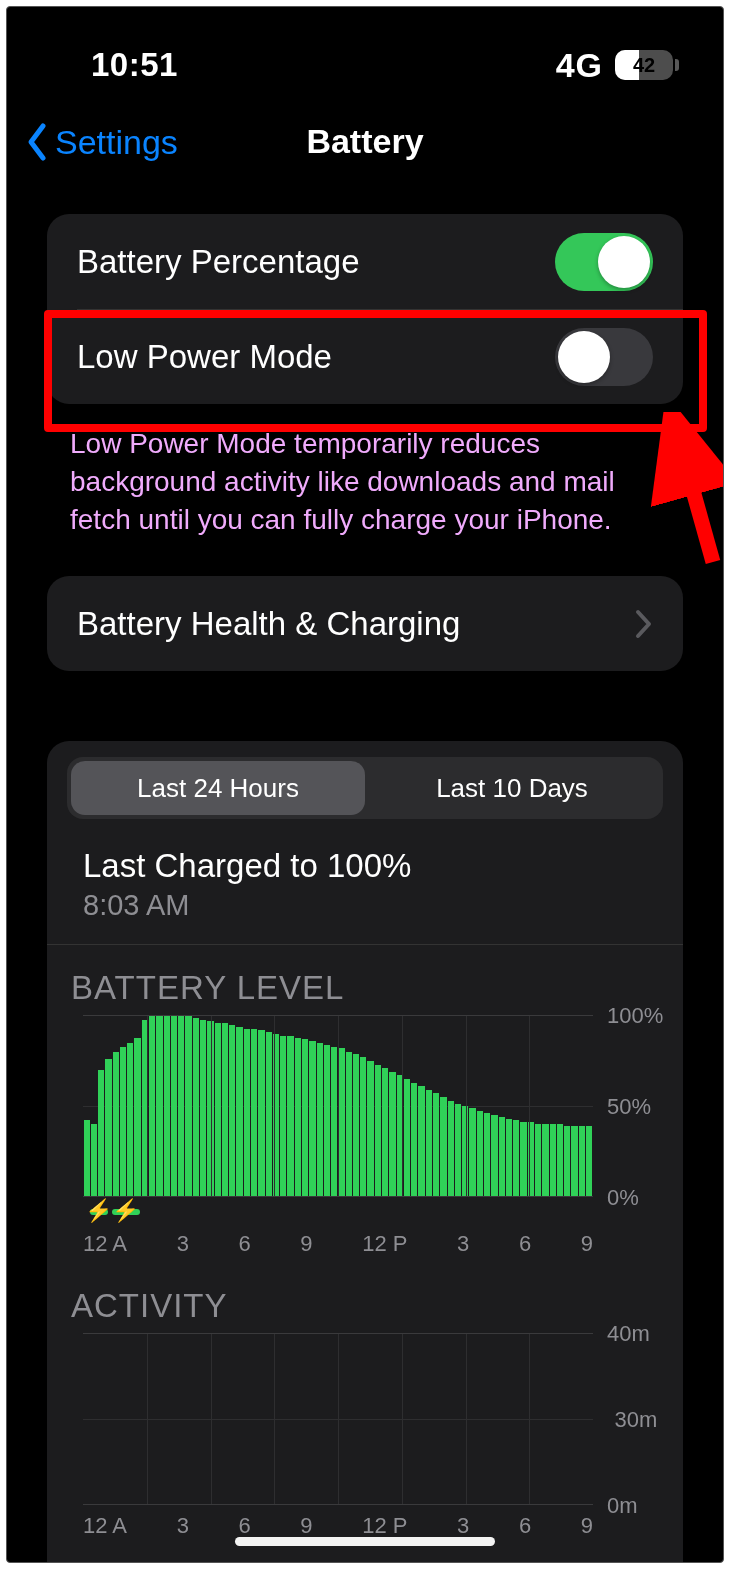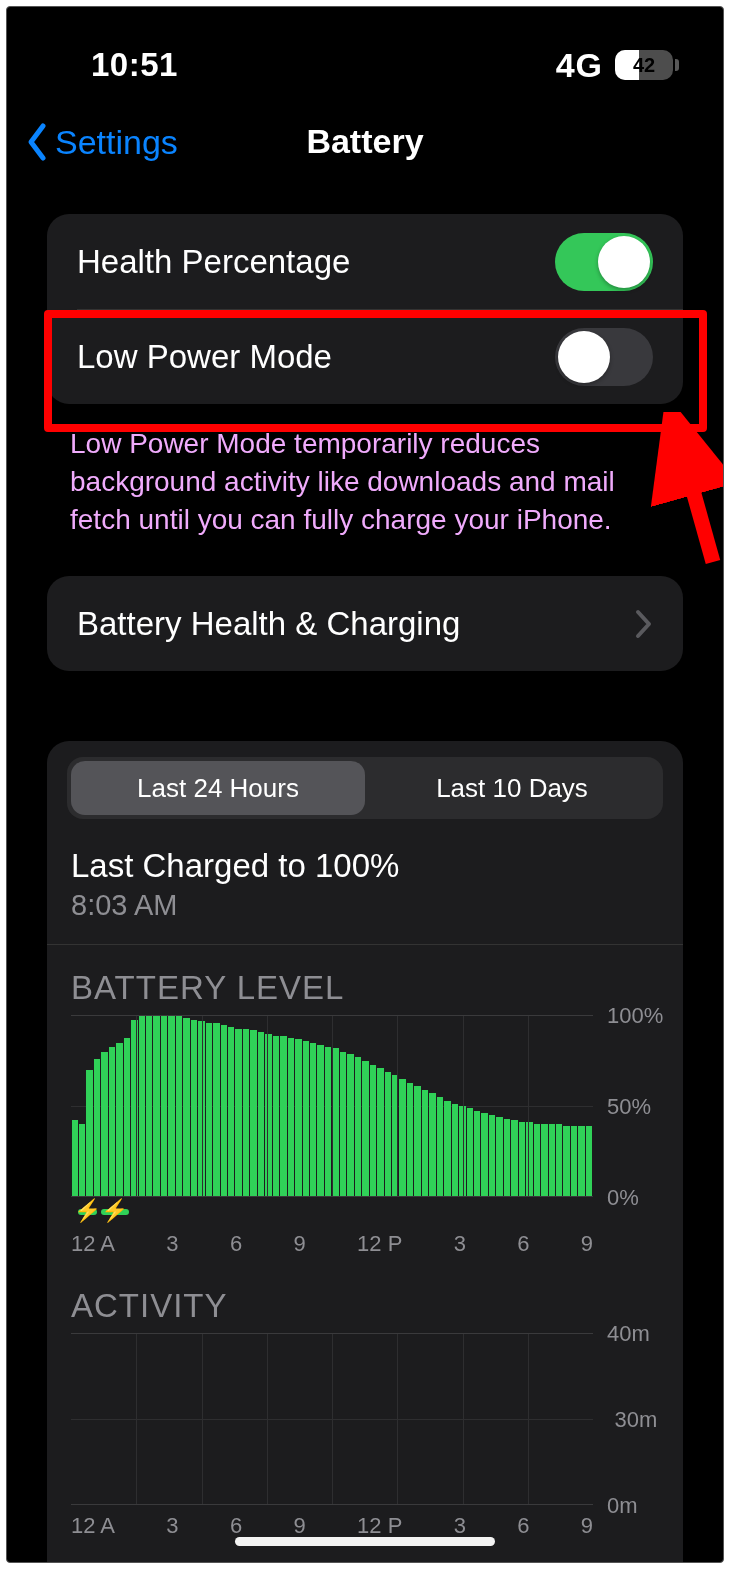--- a/index.html
+++ b/index.html
@@ -109,29 +109,29 @@
   }
   .seg{
     display:flex;background:#2c2c2e;border-radius:16px;height:62px;padding:4px;box-sizing:border-box;
   }
   .seg-btn{
     flex:1;display:flex;align-items:center;justify-content:center;
     font-size:26px;font-weight:500;color:#fff;border-radius:14px;
   }
   .seg-btn.active{background:#545458;}
   .charged{
-    margin:28px 0 0 4px;
+    margin:28px 0 0 16px;
   }
   .charged-title{font-size:33px;font-weight:400;color:#fff;}
   .charged-sub{font-size:29px;color:#8e8e93;margin-top:4px;}
   .divider{height:1px;background:#333;margin:22px -20px 0;}
   .sec-title{
     font-size:33px;color:#8e8e93;letter-spacing:1px;margin:24px 0 8px 4px;
   }
-  .chart-wrap{position:relative;margin-right:70px;margin-left:4px;}
+  .chart-wrap{position:relative;margin-right:70px;margin-left:16px;}
   .ylabels{position:absolute;right:-72px;width:66px;top:0;bottom:0;}
   .ylab{position:absolute;right:0;font-size:22px;color:#8e8e93;text-align:left;left:8px;}
   .plot{
     position:relative;height:180px;border-top:1px solid #3a3a3c;
     border-bottom:1px solid #3a3a3c;
   }
   .grid-h{position:absolute;left:0;right:0;height:1px;background:#2e2e30;}
   .grid-v{position:absolute;top:0;bottom:0;width:1px;background:#2e2e30;}
   .bars{position:absolute;left:0;right:0;bottom:0;top:0;display:flex;align-items:flex-end;}
   .bar{flex:1;margin:0 .5px;background:#30d158;position:relative;}
@@ -180,21 +180,21 @@
       <svg width="32" height="40" viewBox="0 0 24 40" fill="none">
         <polyline points="18,4 6,20 18,36" stroke-width="5" stroke-linecap="round" stroke-linejoin="round"></polyline>
       </svg>
       <span>Settings</span>
     </div>
     <div class="title">Battery</div>
   </div>
 
   <div class="group g1">
     <div class="cell">
-      <span class="cell-label">Health Percentage</span>
+      <span class="cell-label">Battery Percentage</span>
       <div class="switch on">
           <div class="knob"></div>
         </div>
     </div>
     <div class="cell">
       <span class="cell-label">Low Power Mode</span>
       <div class="switch off">
           <div class="knob"></div>
         </div>
     </div>

